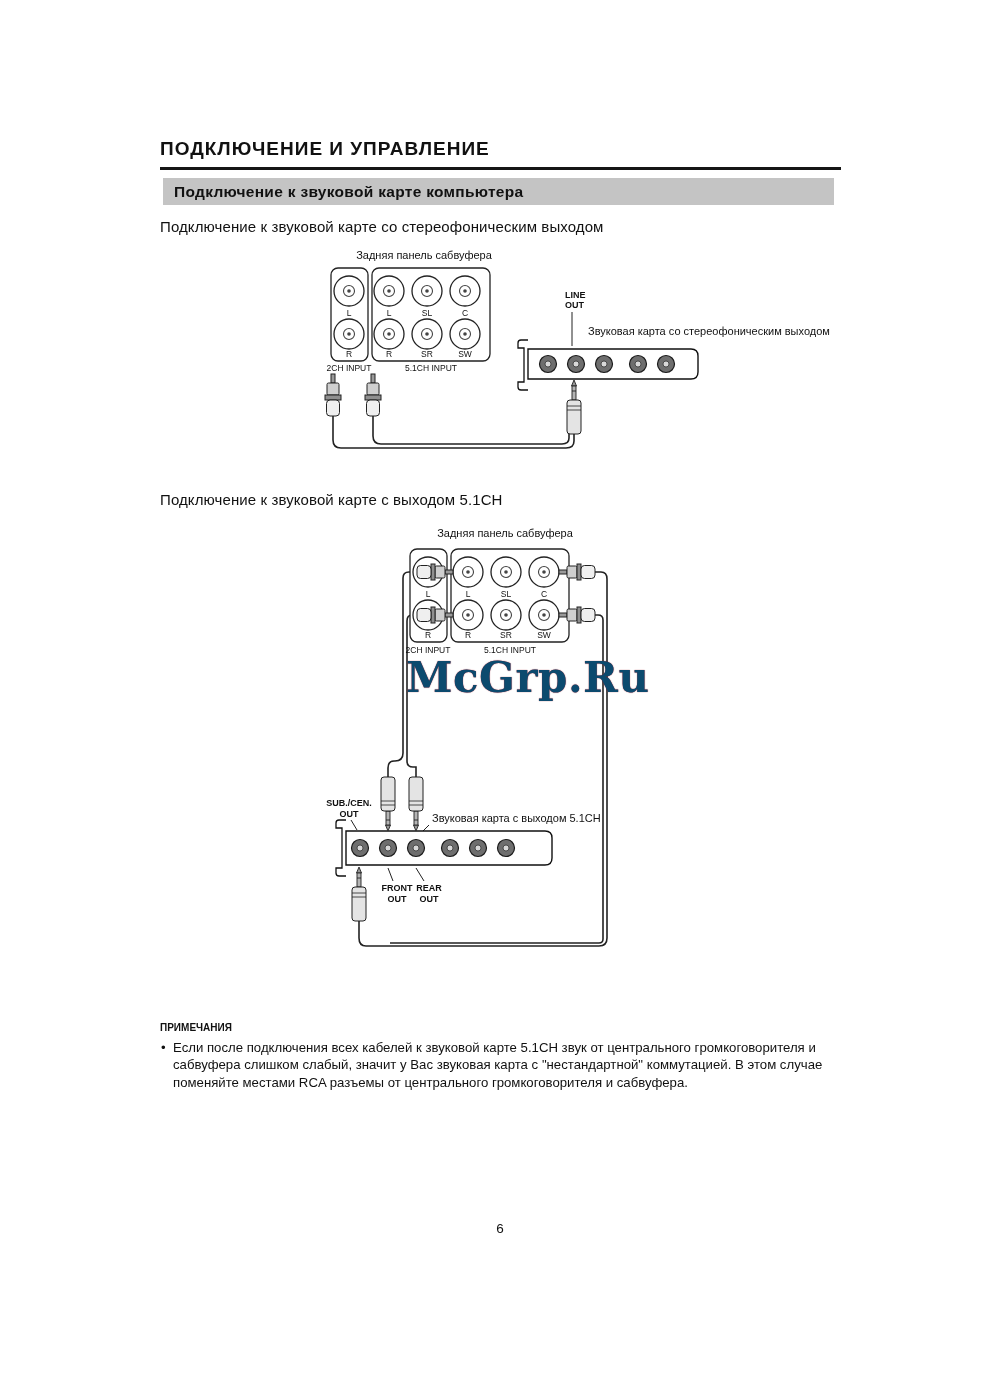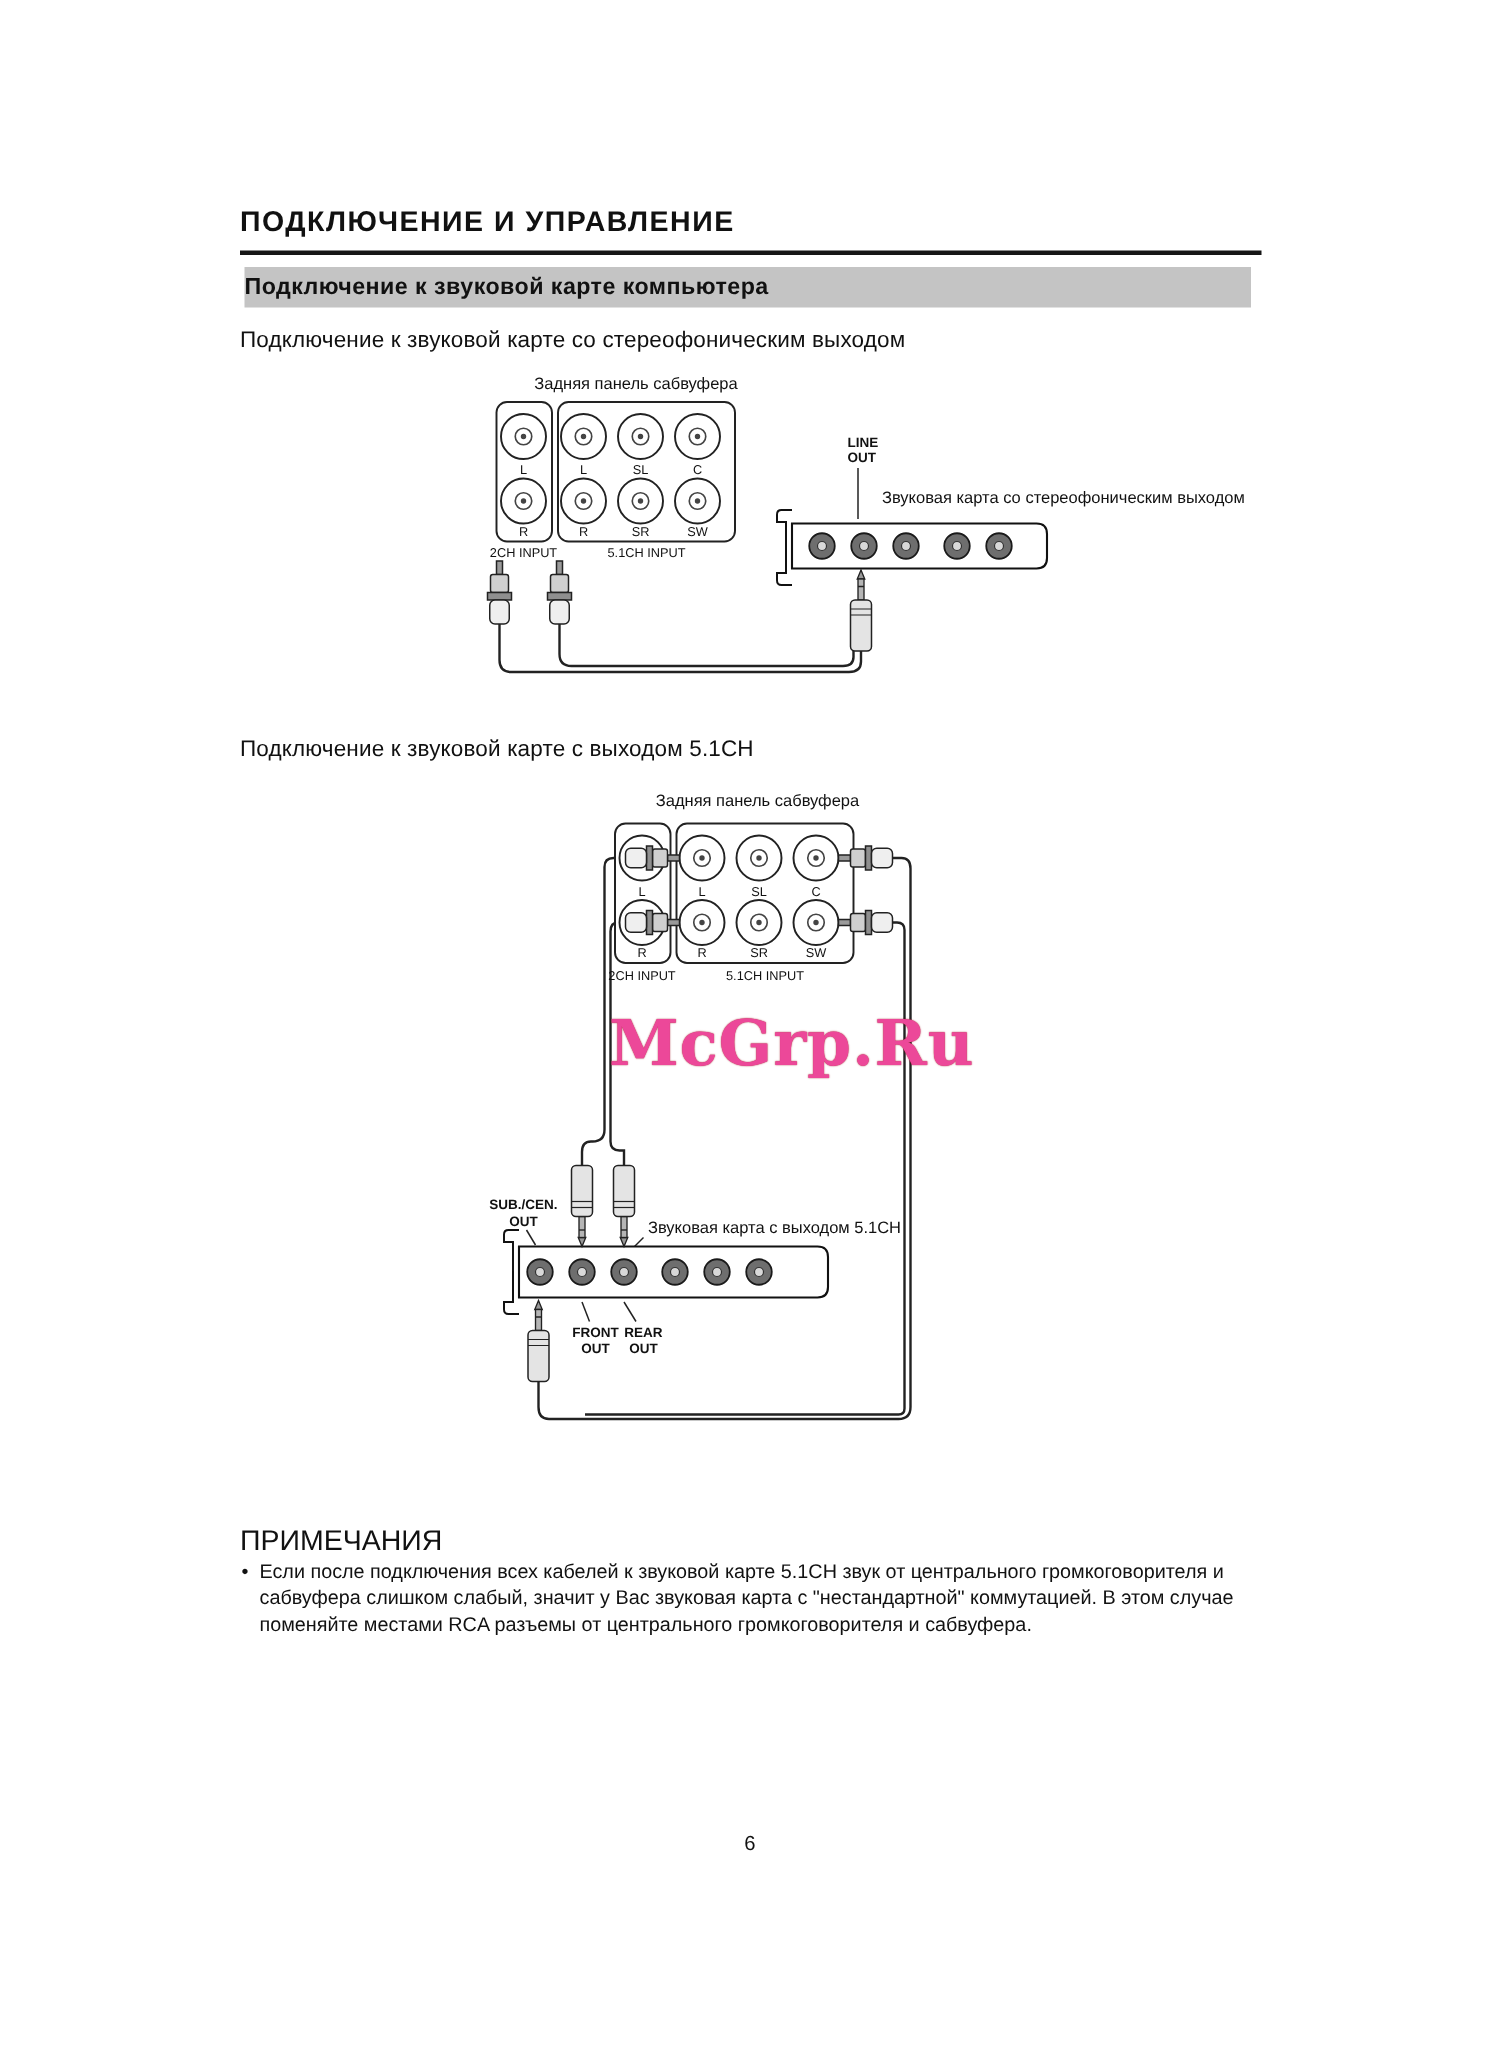--- a/index.html
+++ b/index.html
@@ -6,34 +6,34 @@
   html,body { background:#fff; }
   .page {
     position:relative; width:1000px; height:1378px; background:#ffffff;
     font-family:"Liberation Sans", sans-serif; color:#111; overflow:hidden;
   }
   .abs { position:absolute; }
   .title { left:160px; top:138px; font-size:19px; font-weight:bold; letter-spacing:1px; }
   .rule  { left:160px; top:167px; width:681px; height:3px; background:#161616; }
   .banner {
     left:163px; top:178px; width:671px; height:27px; background:#c4c4c4;
-    font-size:15.5px; font-weight:bold; line-height:27px; letter-spacing:0.3px;
+    font-size:15.5px; font-weight:bold; line-height:27px; padding-left:11px; letter-spacing:0.3px;
   }
   .h2 { font-size:15px; font-weight:normal; letter-spacing:0.1px; }
   #h2-1 { left:160px; top:218px; }
   #h2-2 { left:160px; top:491px; }
   svg.diagram { position:absolute; }
   #diagram1 { left:160px; top:243px; }
   #diagram2 { left:160px; top:519px; }
   .watermark {
-    left:406px; top:671px; font-family:"DejaVu Serif", serif; font-size:42px; font-weight:bold;
-    color:#ec4899; letter-spacing:0.5px; text-shadow:0 0 1px #9c0d1c;text-align:right;
+    left:406px; top:653px; font-family:"DejaVu Serif", serif; font-size:42px; font-weight:bold;
+    color:#0c4a6e; letter-spacing:0.5px; text-shadow:0 0 1px #9c0d1c;text-align:right;
   }
   .notes { left:160px; top:1019px; width:684px; font-size:13.2px; line-height:17.6px; }
-  .notes-heading { font-weight:normal; margin-bottom:2px; font-size:19px; }
+  .notes-heading { font-weight:bold; margin-bottom:2px; font-size:10px; }
   .note-item { position:relative; padding-left:13px; }
   .note-item::before { content:"\2022"; position:absolute; left:1px; }
   .page-number { left:0; top:1221px; width:1000px; text-align:center; font-size:13.5px; }
 
   svg text { font-family:"Liberation Sans", sans-serif; fill:#111; }
   .tc  { text-anchor:middle; }
   .t8  { font-size:8.5px; }
   .t8b { font-size:9px; font-weight:bold; }
   .t11 { font-size:11px; }
   .box { fill:#fff; stroke:#222; stroke-width:1.3; }

